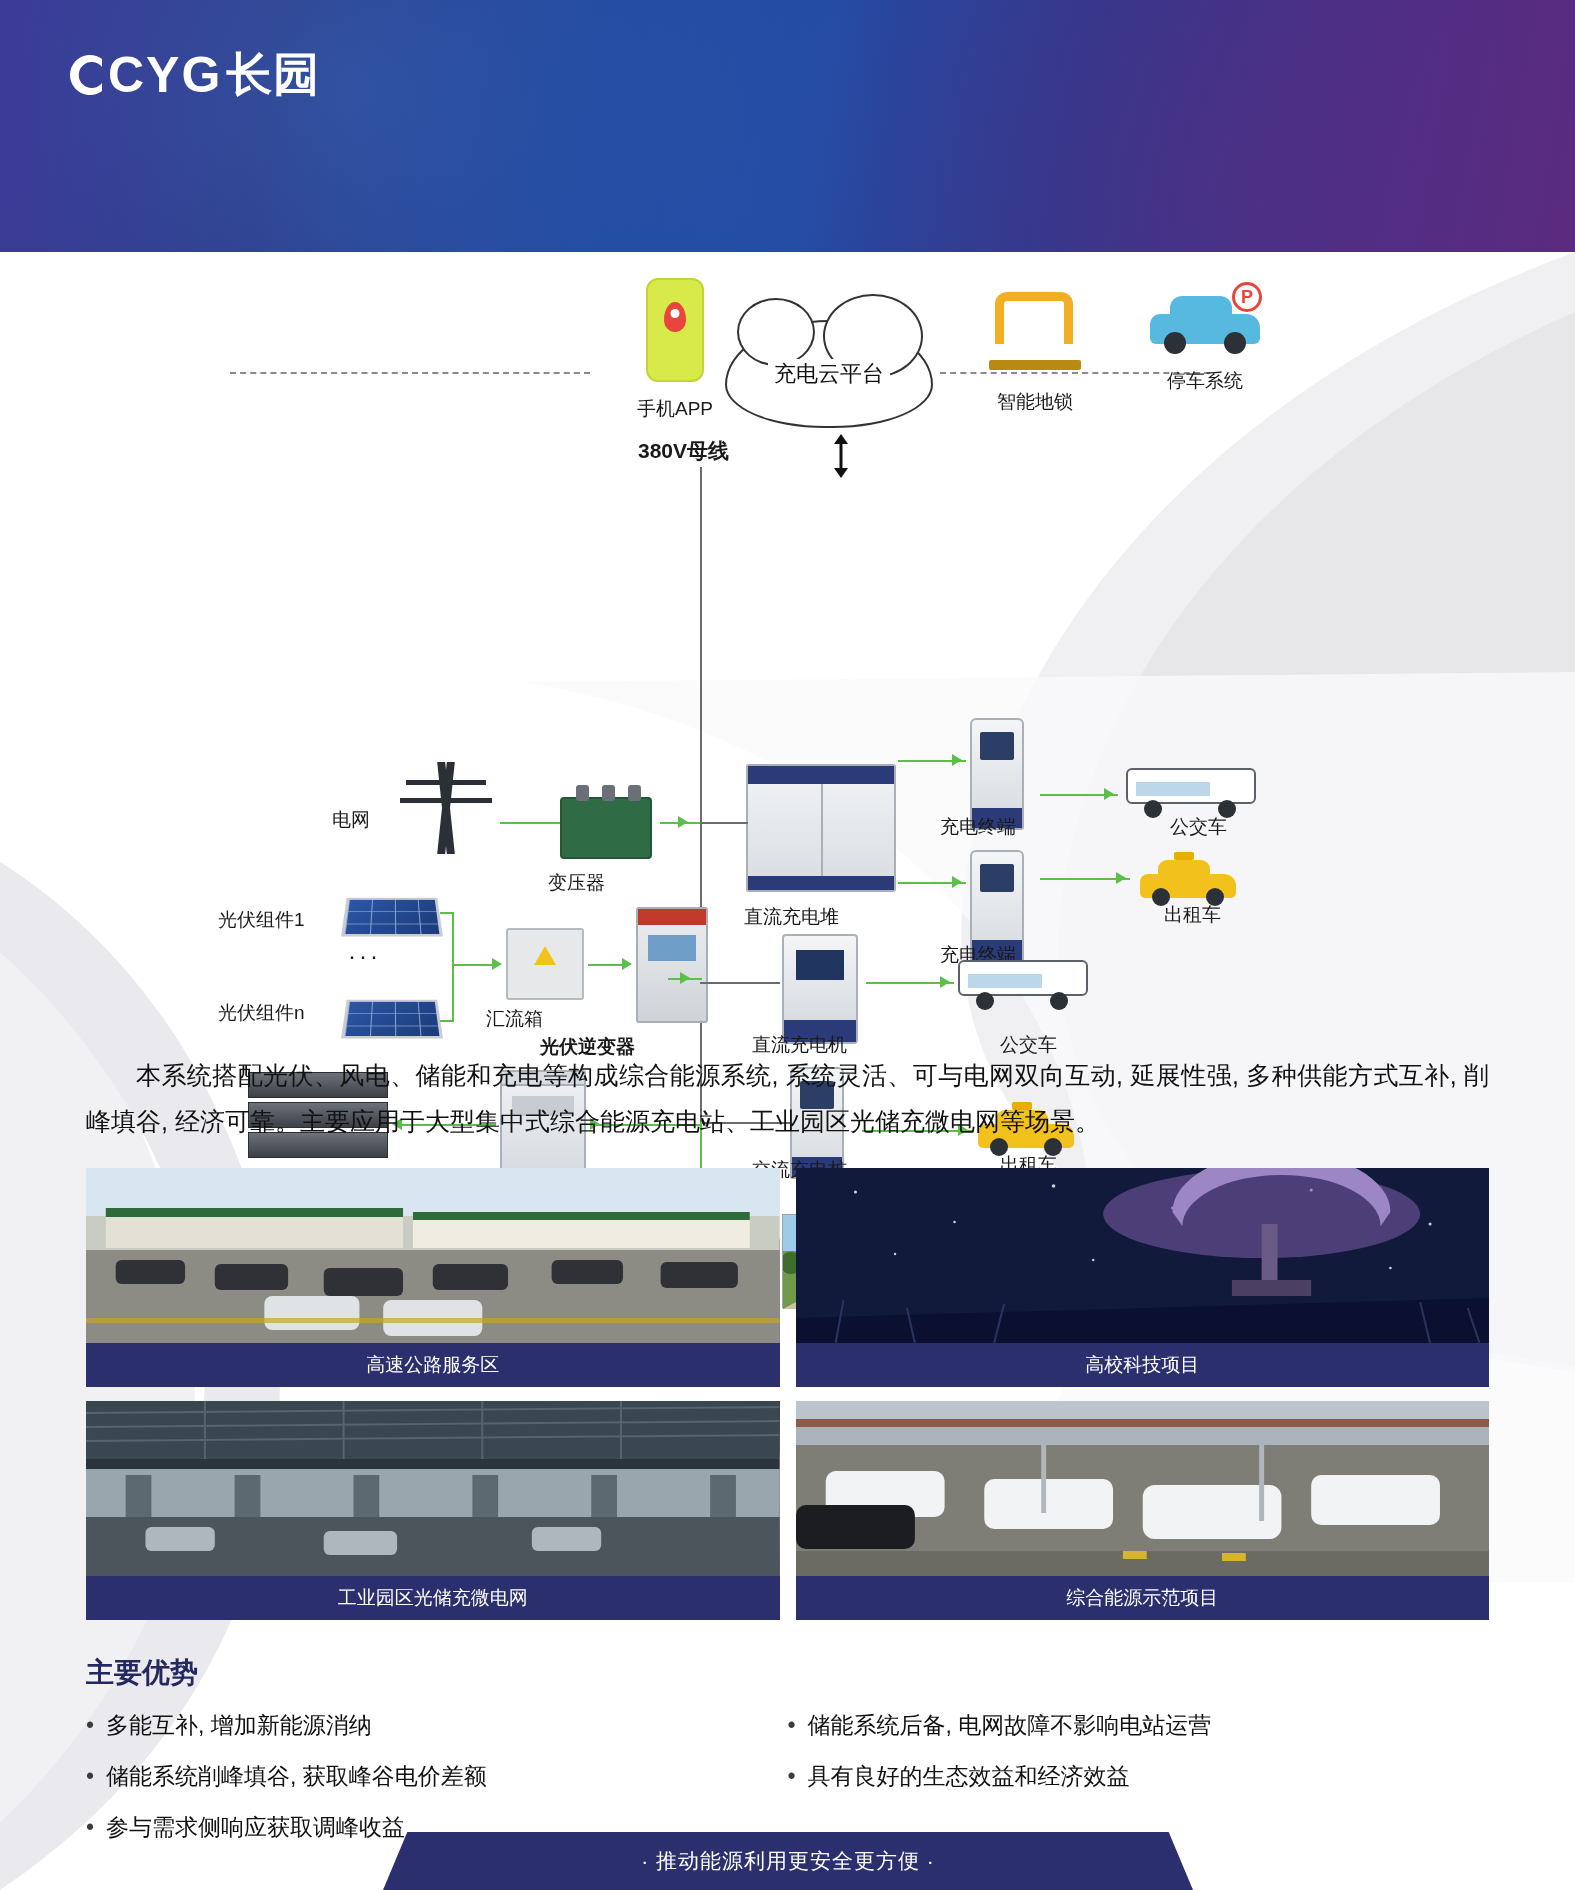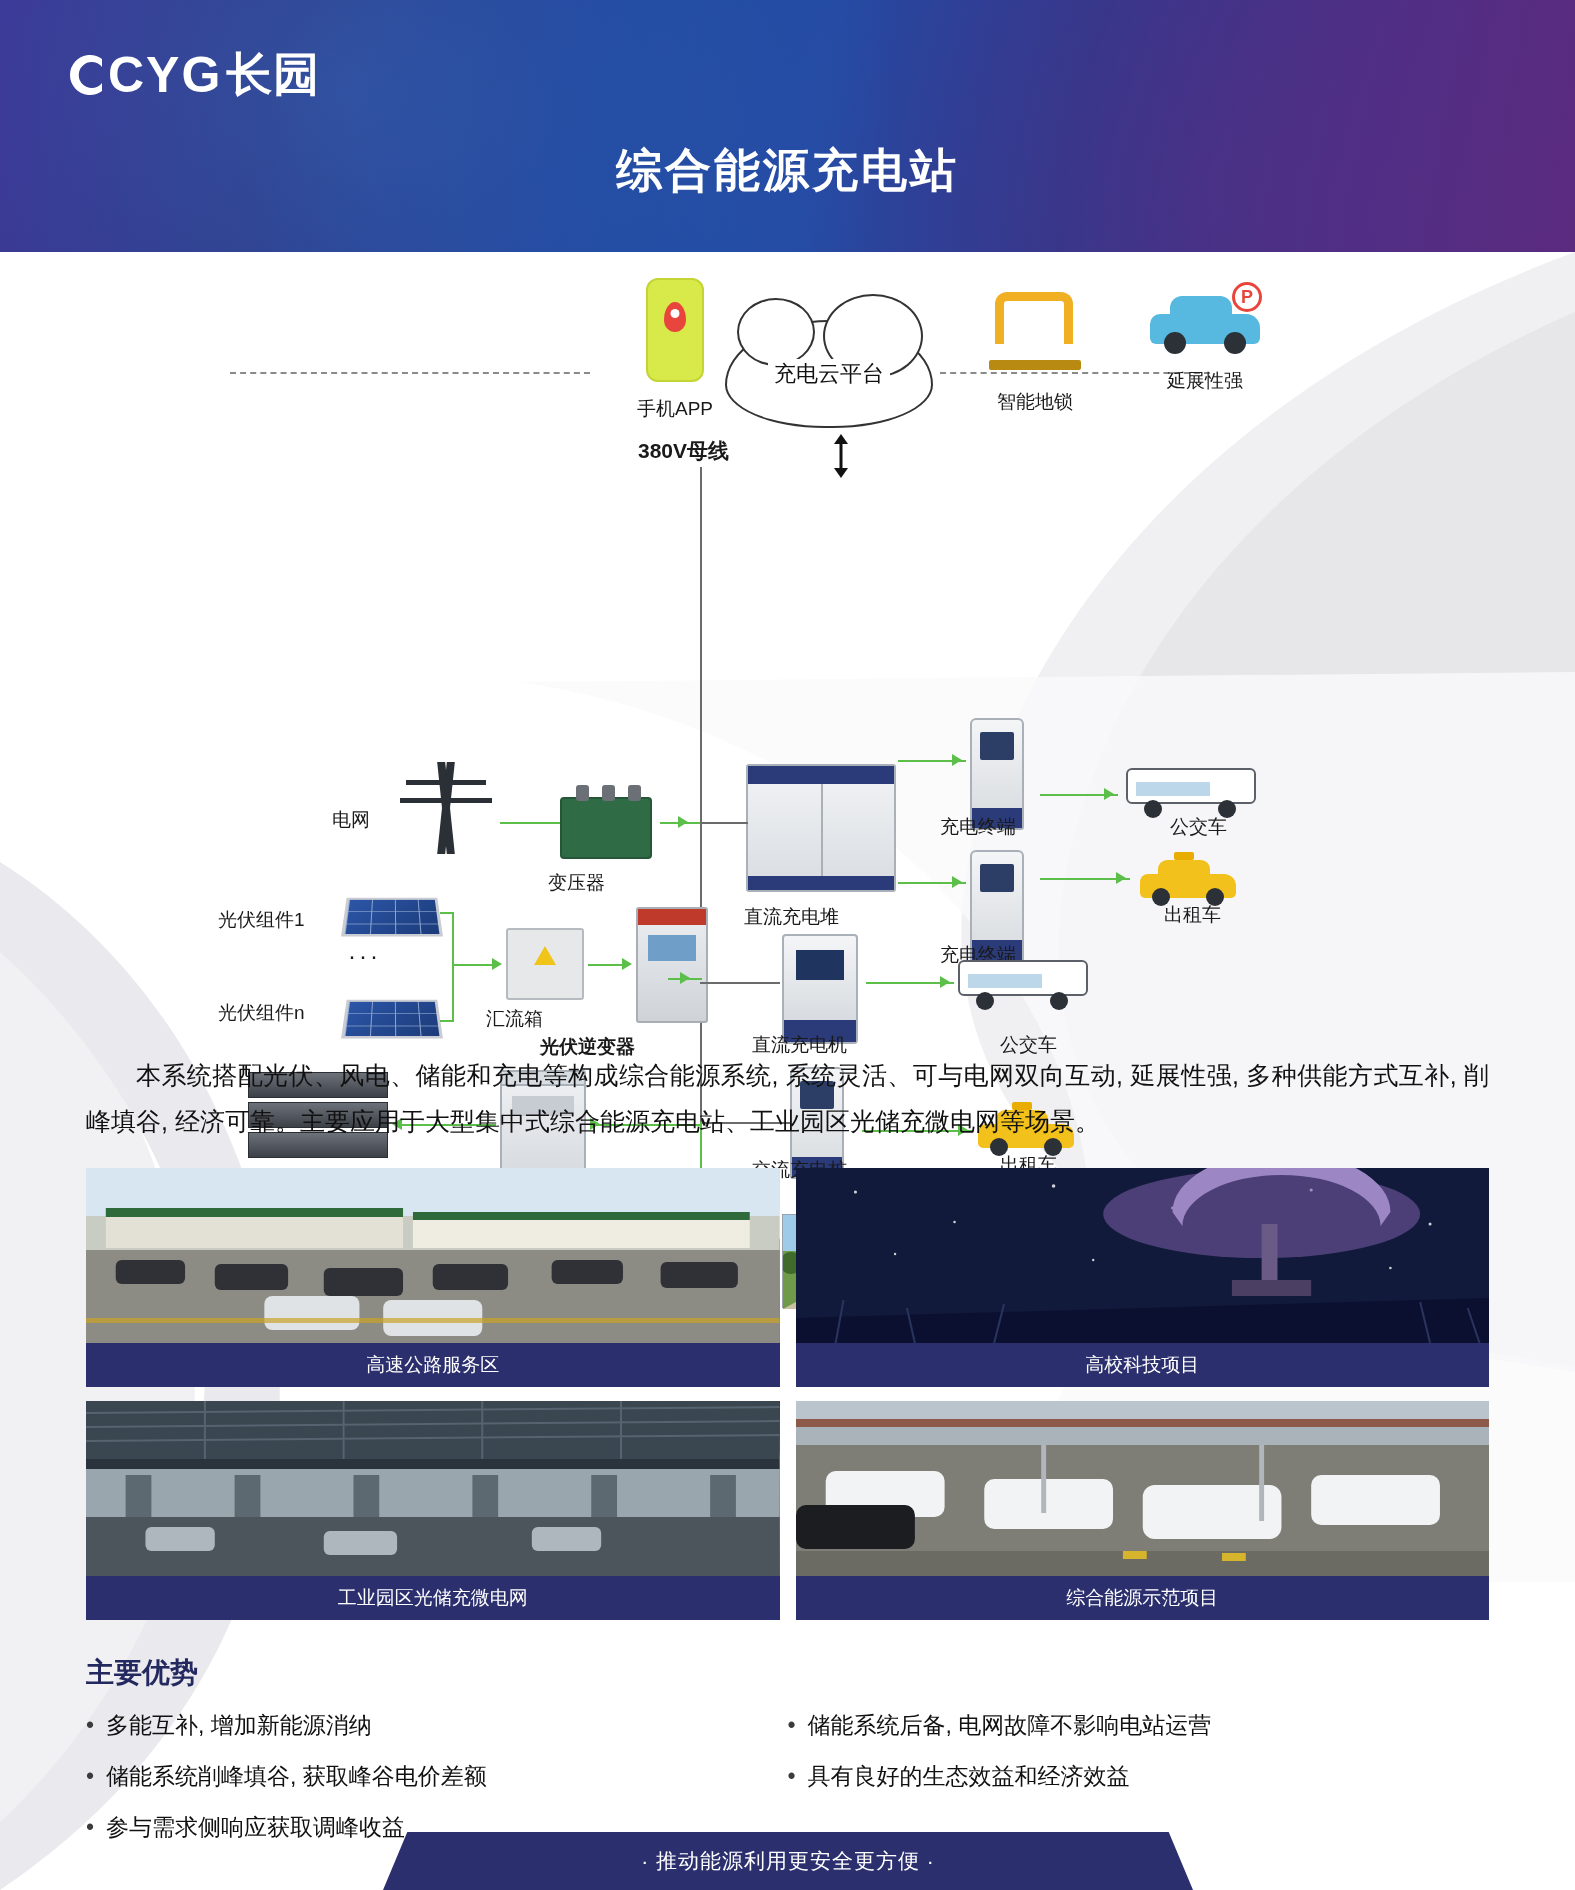--- a/index.html
+++ b/index.html
@@ -218,21 +218,20 @@
 </div>
 
 <div class="header">
   <div class="logo">
     <svg width="44" height="52" viewBox="0 0 44 52" style="margin-right:2px">
       <path d="M40 10 A20 20 0 1 0 40 42 L40 34 A13 13 0 1 1 40 18 Z" fill="#ffffff"></path>
     </svg>
     <span class="logo-mark">CYG</span>
     <span class="logo-cn">长园</span>
   </div>
-  <div class="header-title">综合能源充电站</div>
 </div>
 
 <div class="diagram">
 
   <div class="dash" style="left:230px; top:120px; width:360px;"></div>
   <div class="dash" style="left:940px; top:120px; width:270px;"></div>
 
   <div class="cloud" style="left:725px; top:68px;">
     <span>充电云平台</span>
   </div>
@@ -267,21 +266,21 @@
   <div class="node" style="left:1130px; top:40px; width:150px;">
     <div style="display:flex;justify-content:center;position:relative;">
       <div class="car">
         <div class="top"></div>
           <div class="body"></div>
           <div class="w w1"></div>
           <div class="w w2"></div>
         <div class="pbadge">P</div>
       </div>
     </div>
-    <div class="cap" style="margin-top:14px">延展性强</div>
+    <div class="cap" style="margin-top:14px">停车系统</div>
   </div>
 
   <div class="lbl lbl-b" style="left:638px; top:185px; font-size:21px;">380V母线</div>
   <div class="vline" style="left:700px; top:215px; height:830px;"></div>
 
   <div class="lbl" style="left:332px; top:555px;">电网</div>
   <div class="node" style="left:400px; top:510px;">
     <div class="tower">
         <div class="t1"></div>
         <div class="t2"></div>

